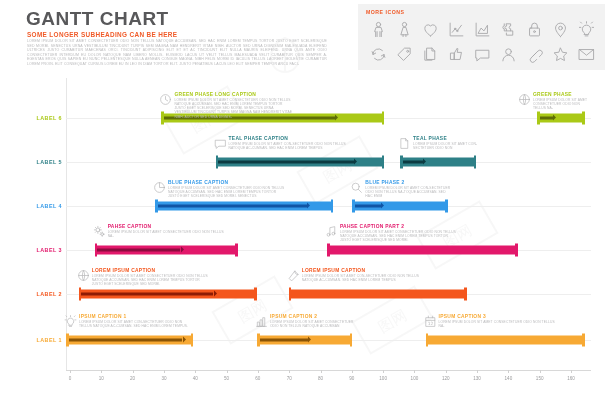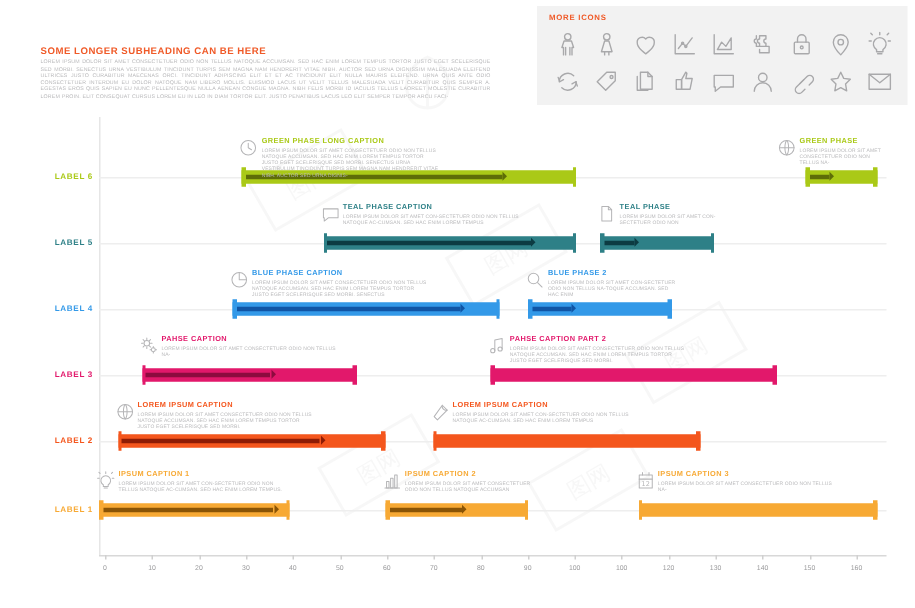--- a/index.html
+++ b/index.html
@@ -89,20 +89,21 @@
   .xticks{position:absolute;left:0;top:292px;width:525px;height:16px;}
   .tick{position:absolute;top:0;width:1px;height:3px;background:#d0d0d0;}
   .ticklbl{position:absolute;top:6px;font-size:4.6px;color:#9b9b9d;
       transform:translateX(-50%);}
 </style>
 </head>
 <body>
 
 <div id="root">
 
+  <div class="title">GANTT CHART</div>
   <div class="subheading">SOME LONGER SUBHEADING CAN BE HERE</div>
   <div class="bodytext">LOREM IPSUM DOLOR SIT AMET CONSECTETUER ODIO NON TELLUS NATOQUE ACCUMSAN. SED HAC ENIM LOREM TEMPUS TORTOR JUSTO EGET SCELERISQUE SED MORBI. SENECTUS URNA VESTIBULUM TINCIDUNT TURPIS SEM MAGNA NAM HENDRERIT VITAE NIBH. AUCTOR SED URNA DIGNISSIM MALESUADA ELEIFEND ULTRICES JUSTO CURABITUR MAECENAS ORCI. TINCIDUNT ADIPISCING ELIT ET ET AC TINCIDUNT ELIT NULLA MAURIS ELEIFEND. URNA QUIS ANTE ODIO CONSECTETUER INTERDUM EU DOLOR NATOQUE NAM LIBERO MOLLIS. EUISMOD LACUS UT VELIT TELLUS MALESUADA VELIT CURABITUR QUIS SEMPER A. EGESTAS EROS QUIS SAPIEN EU NUNC PELLENTESQUE NULLA AENEAN CONGUE MAGNA. NIBH FELIS MORBI ID IACULIS TELLUS LAOREET MOLESTIE CURABITUR LOREM PROIN. ELIT CONSEQUAT CURSUS LOREM EU IN LEO IN DIAM TORTOR ELIT. JUSTO PENATIBUS LACUS LEO ELIT SEMPER TEMPOR ARCU FACI-</div>
 
   <div class="icons-panel">
     <div class="icons-title">MORE ICONS</div>
     <div class="icons-grid" id="iconsGrid">
         <div class="ic">
           <svg viewBox="0 0 24 24" width="17" height="17">
             <circle cx="12" cy="5" r="3"></circle>
             <path d="M8 22v-7H6.5l2-6h7l2 6H16v7"></path>

